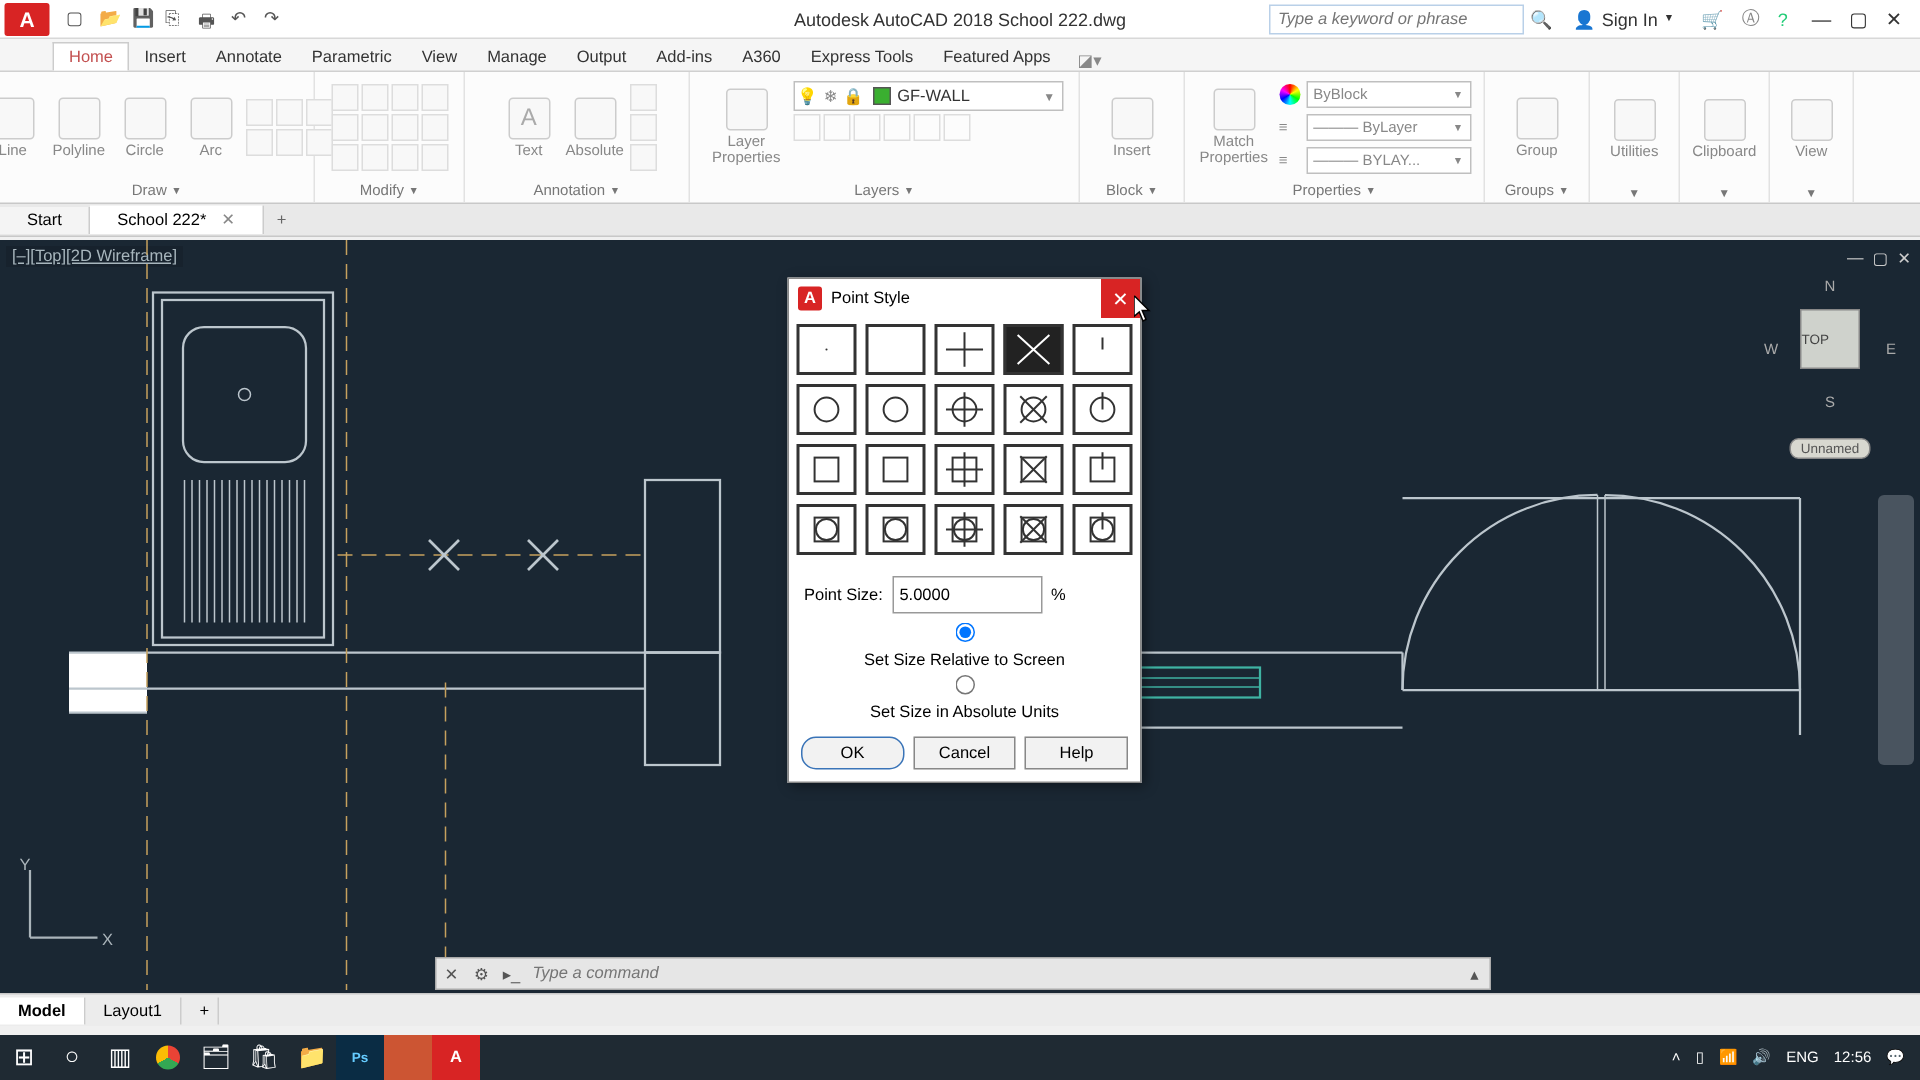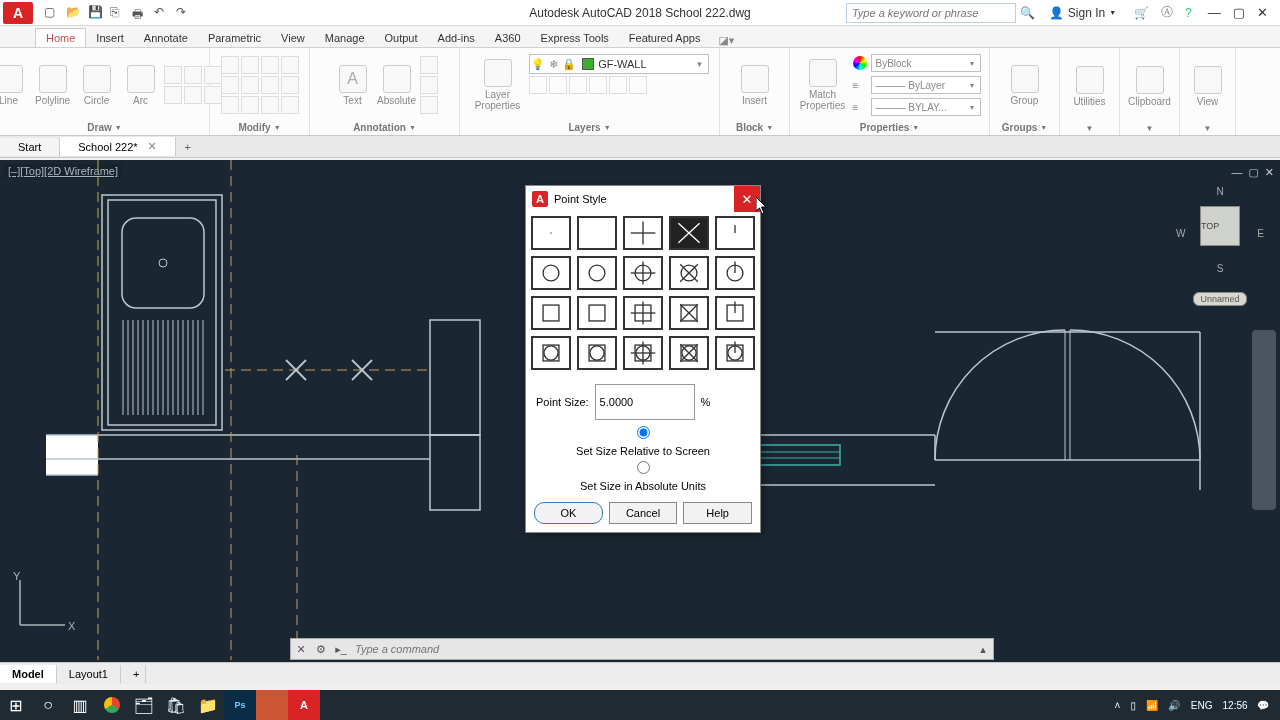--- a/index.html
+++ b/index.html
@@ -18,21 +18,21 @@
 .win-controls span { font-size: 13px; color: #333; cursor: pointer; }
 
 
 .ribbon-tabs { height: 22px; background: #f5f5f5; display: flex; align-items: flex-end; font-size: 11px; border-bottom: 1px solid #d0d0d0; padding-left: 35px; }
 .ribbon-tabs .tab { padding: 3px 10px; cursor: pointer; color: #333; }
 .ribbon-tabs .tab.active { background: #fff; border: 1px solid #ccc; border-bottom: none; color: #c35050; }
 
 
 .ribbon { height: 88px; background: #fcfcfc; border-bottom: 1px solid #c8c8c8; display: flex; font-size: 10px; color: #888; }
 .panel { border-right: 1px solid #e2e2e2; display: flex; flex-direction: column; justify-content: flex-end; align-items: center; position: relative; padding: 2px 4px 0; }
-.panel-label { font-size: 10px; color: #777; padding: 2px 0; display: flex; align-items: center; gap: 3px; font-weight: bold; }
+.panel-label { font-size: 10px; color: #777; padding: 2px 0; display: flex; align-items: center; gap: 3px; }
 .panel-label .tri { font-size: 7px; }
 .panel-body { flex: 1; display: flex; align-items: center; gap: 2px; }
 .big-btn { display: flex; flex-direction: column; align-items: center; justify-content: center; width: 42px; height: 62px; cursor: pointer; }
 .big-btn .bicon { width: 28px; height: 28px; border: 1px solid #ccc; border-radius: 3px; background: #f8f8f8; }
 .big-btn .blabel { font-size: 10px; color: #888; margin-top: 2px; text-align: center; line-height: 1.1; }
 .small-grid { display: grid; grid-template-columns: repeat(3, 18px); grid-auto-rows: 18px; gap: 2px; }
 .small-grid .sicon { width: 18px; height: 18px; border: 1px solid #ddd; background: #f8f8f8; }
 .layer-combo { width: 180px; height: 20px; border: 1px solid #bfbfbf; display: flex; align-items: center; font-size: 11px; background: #fff; }
 .layer-combo .sw { width: 12px; height: 12px; background: #3aaf30; border: 1px solid #555; margin: 0 4px; }
 .prop-row { display: flex; align-items: center; gap: 4px; height: 20px; }
@@ -81,21 +81,21 @@
 .dialog { position: absolute; top: 185px; left: 525px; width: 236px; background: #fff; border: 1px solid #888; box-shadow: 2px 2px 8px rgba(0,0,0,.4); font-size: 11px; }
 .dlg-title { height: 26px; display: flex; align-items: center; padding-left: 6px; position: relative; }
 .dlg-title .dlogo { width: 16px; height: 16px; background: #d82424; color: #fff; font-weight: bold; font-size: 11px; display: flex; align-items: center; justify-content: center; border-radius: 2px; margin-right: 6px; }
 .dlg-close { position: absolute; right: 0; top: 0; width: 26px; height: 26px; background: #d82424; color: #fff; display: flex; align-items: center; justify-content: center; cursor: pointer; font-size: 13px; }
 .cursor { position: absolute; width: 12px; height: 18px; pointer-events: none; }
 .pt-grid { display: grid; grid-template-columns: repeat(5, 40px); grid-template-rows: repeat(4, 34px); gap: 6px; padding: 4px 10px 10px; justify-content: center; }
 .pt-cell { border: 2px solid #333; background: #fff; display: flex; align-items: center; justify-content: center; cursor: pointer; }
 .pt-cell.selected { background: #222; }
 .pt-cell svg { width: 100%; height: 100%; }
 .dlg-row { padding: 4px 10px; display: flex; align-items: center; gap: 6px; }
-.dlg-row input[type=text] { width: 100px; height: 36px; border: 1px solid #999; padding: 0 4px; font-size: 11px; }
+.dlg-row input[type=text] { width: 100px; height: 25px; border: 1px solid #999; padding: 0 4px; font-size: 11px; }
 .dlg-row.radio { padding: 2px 10px; flex-direction: column; }
 .dlg-buttons { display: flex; gap: 6px; padding: 8px; justify-content: space-between; }
 .dlg-btn { flex: 1; height: 22px; border: 1px solid #888; background: #f2f2f2; cursor: pointer; font-size: 11px; display: flex; align-items: center; justify-content: center; }
 .dlg-btn.primary { border-color: #3a74b8; border-radius: 10px; }
 
 
 .ucs { position: absolute; left: 10px; bottom: 22px; }
 </style>
 </head>
 <body>

